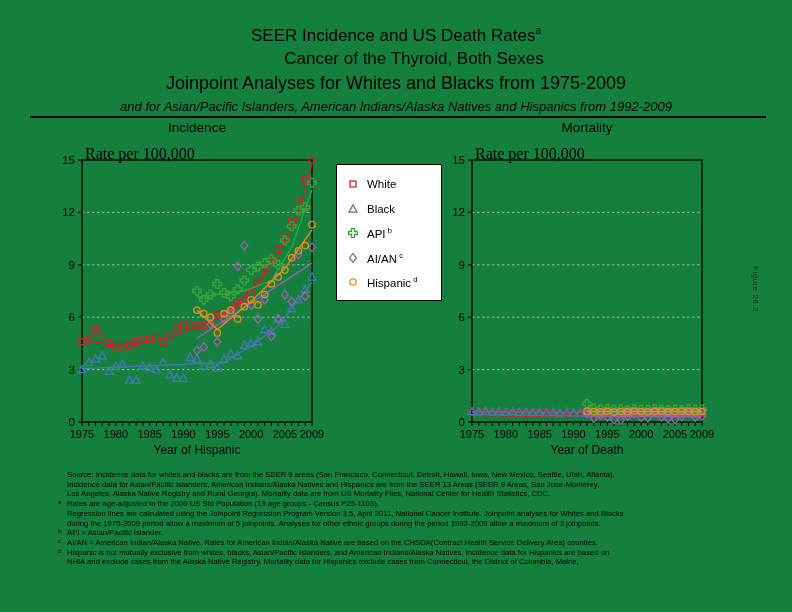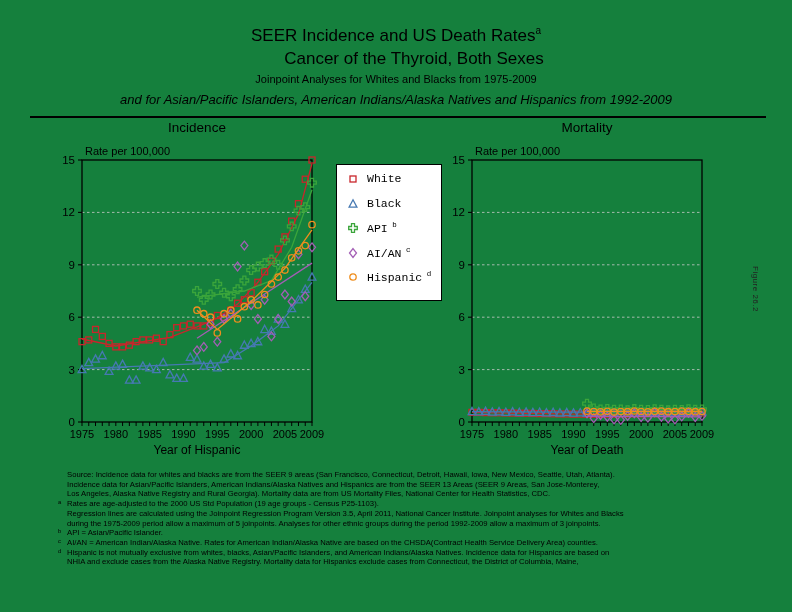--- a/index.html
+++ b/index.html
@@ -6,32 +6,32 @@
   #page{
     position:relative;width:792px;height:612px;background:#15803d;
     font-family:"Liberation Sans", sans-serif;color:#000;overflow:hidden;
     box-shadow:0 0 0 1px #bbb;margin:0 auto;
   }
   .abs{position:absolute;}
   .title-block{top:26px;left:0;width:792px;text-align:center;line-height:1.0;}
   .t1{font-size:17px;margin:0 0 6px 0;}
   .t1 sup{font-size:10px;}
   .t2{font-size:17px;margin:0 0 7px 0;padding-left:36px;}
-  .t3{font-size:11px;margin:0 0 4px 0;}
+  .t3{font-size:18px;margin:0 0 4px 0;}
   .t4{font-size:13px;margin:8px;font-style:italic;}
   .rule{top:116px;left:30px;width:736px;height:2px;background:#000;}
   .chart-title{top:120px;width:230px;text-align:center;font-size:13.5px;}
-  .rate-label{top:145px;font-size:11px;}
+  .rate-label{top:145px;font-size:16px;font-family:Liberation Serif, serif;}
   .xaxis-title{top:443px;width:230px;text-align:center;font-size:12px;}
   .chart-svg{top:148px;width:300px;height:320px;}
   .legend{
     top:164px;left:336px;width:86px;border:1.5px solid #000;background:#fff;
     padding:7px 9px 5px 9px;
   }
-  .legend-item{display:flex;align-items:flex-start;height:24.5px;font-family:Liberation Mono, monospace;}
+  .legend-item{display:flex;align-items:center;height:24.5px;}
   .legend-item svg{flex:0 0 14px;margin-right:7px;}
   .legend-label{font-size:11.5px;}
   .legend-label sup{font-size:7.5px;}
   .figure-label{
     top:266px;left:751px;font-size:8px;color:#222;
     writing-mode:vertical-rl;letter-spacing:0.5px;
   }
   .footnotes{top:470px;left:58px;width:740px;}
   .fn-row{display:flex;line-height:9.7px;font-size:7.7px;}
   .fn-sup{flex:0 0 9px;font-size:5.8px;text-align:left;position:relative;top:-1px;}

